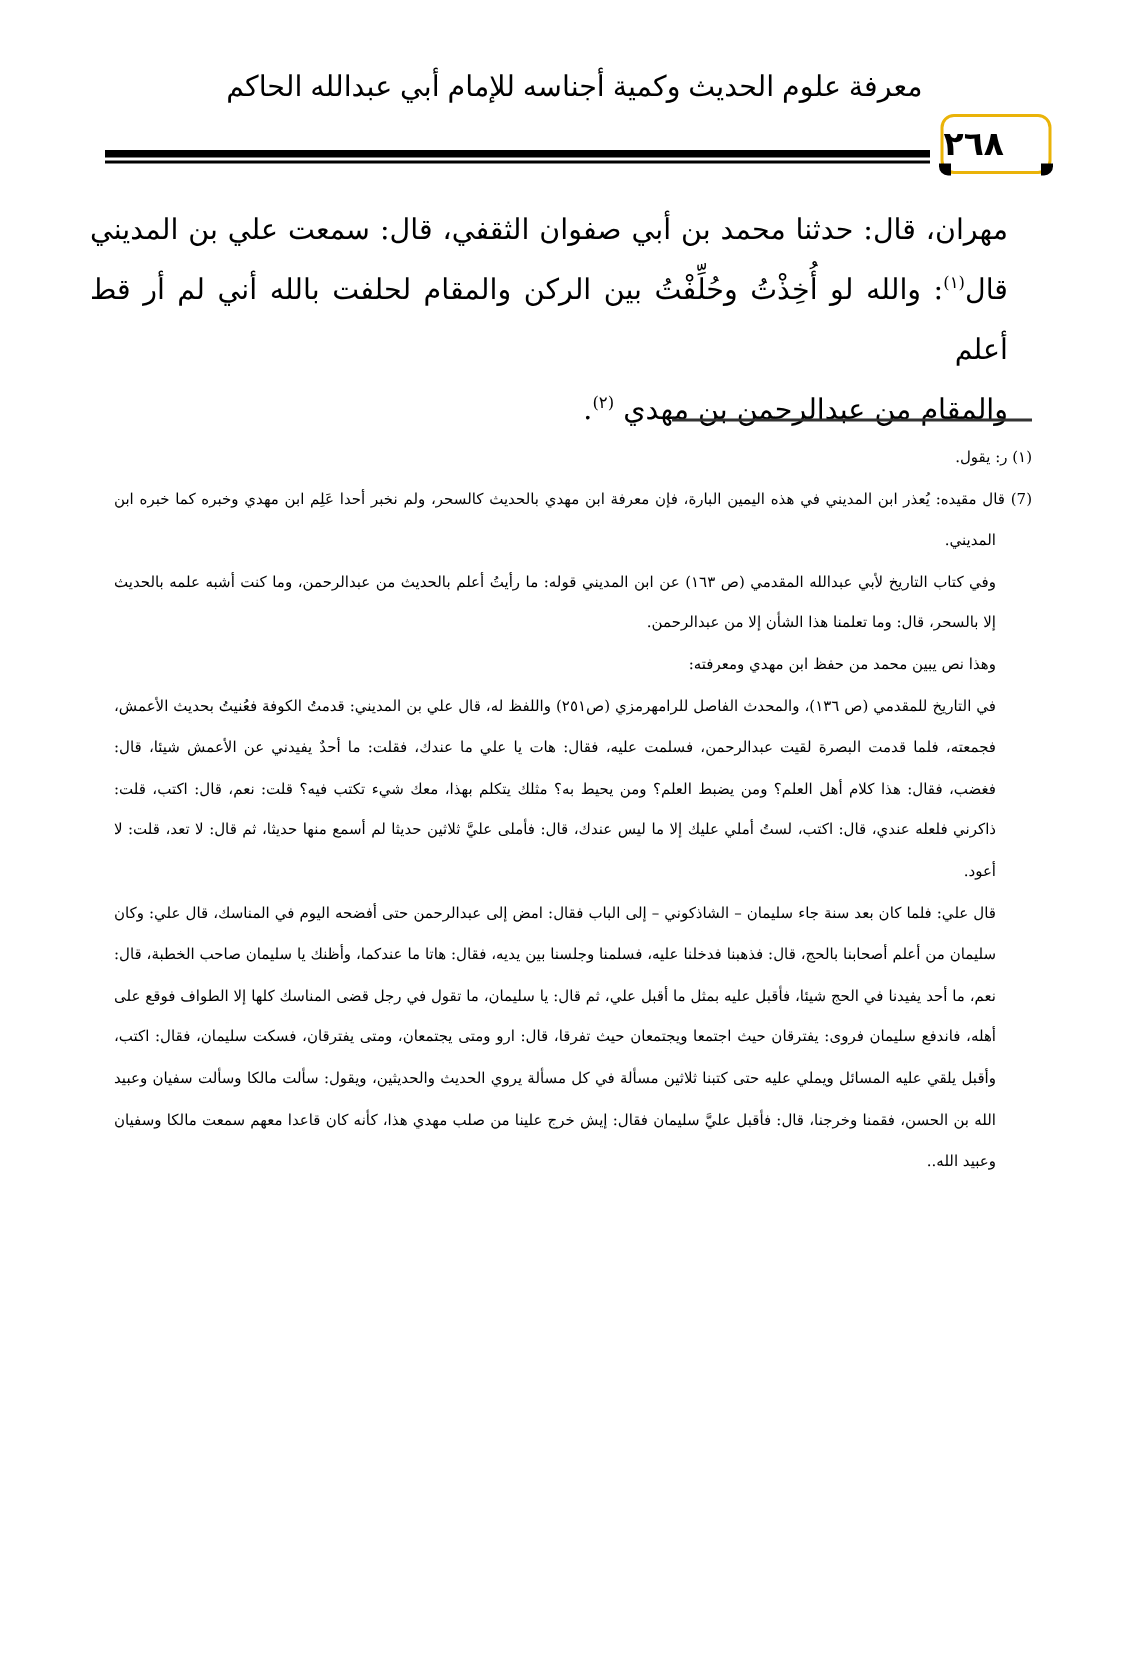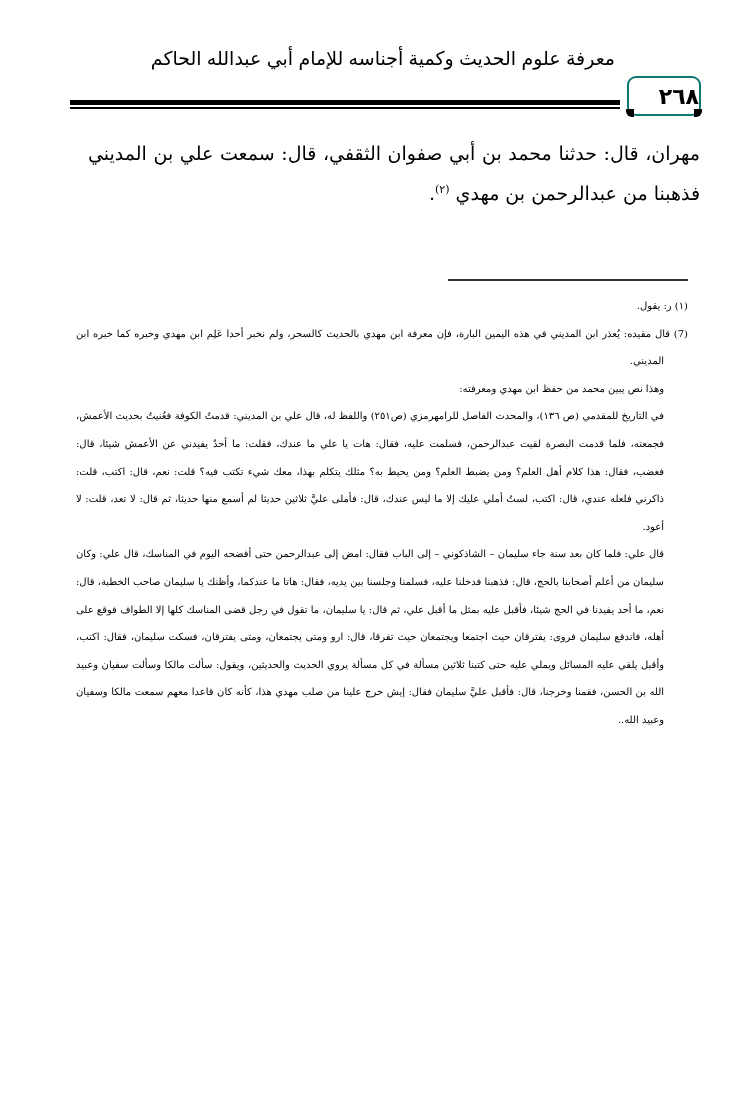--- a/index.html
+++ b/index.html
@@ -7,29 +7,29 @@
          font-family: "DejaVu Serif", "Liberation Serif", serif; color: #000; }
   .page { position: absolute; left: 0; top: 0; width: 756px; height: 1094px; }
 
   
   .running-title { position: absolute; top: 47px; left: 150px; width: 465px; direction: rtl;
                    text-align: right; font-family: "Liberation Sans", "DejaVu Sans", sans-serif;
                    font-size: 19px; font-weight: normal; white-space: nowrap; }
   .rule-thick { position: absolute; left: 70px; top: 100px; width: 550px; height: 5px; background: #000; }
   .rule-thin  { position: absolute; left: 70px; top: 107px; width: 550px; height: 1.5px; background: #000; }
   .page-box { position: absolute; left: 627px; top: 76px; width: 74px; height: 40px;
-              border: 2px solid #0f766e; border-radius: 9px; background: #fff; box-sizing: border-box;
-              display: flex; align-items: center; justify-content: flex-end; }
+              border: 2px solid #eab308; border-radius: 9px; background: #fff; box-sizing: border-box;
+              display: flex; align-items: center; justify-content: flex-start; }
   .page-box::before, .page-box::after { content: ""; position: absolute; width: 8px; height: 8px; background: #000; }
   .page-box::before { left: -3px; bottom: -3px; border-radius: 0 0 0 6px; }
   .page-box::after  { right: -3px; bottom: -3px; border-radius: 0 0 6px 0; }
   .page-num { font-family: "DejaVu Sans", sans-serif; font-weight: bold; font-size: 22px; letter-spacing: 1px; }
 
   
-  .main { position: absolute; left: 88px; top: 133px; width: 612px; direction: rtl; text-align: justify;
+  .main { position: absolute; left: 60px; top: 133px; width: 612px; direction: rtl; text-align: justify;
           text-align-last: justify; font-size: 19px; line-height: 40px; }
   .main p { margin: 0; }
   .main p.last { text-align-last: right; }
   sup { font-size: 11px; line-height: 0; }
 
   .fn-sep { position: absolute; left: 448px; top: 279px; width: 240px; height: 1.5px; background: #333; }
 
   
   .footnotes { position: absolute; left: 76px; top: 292px; width: 612px; direction: rtl;
                font-size: 10px; line-height: 27.6px; }
@@ -44,26 +44,28 @@
 
   <div class="running-title">معرفة علوم الحديث وكمية أجناسه للإمام أبي عبدالله الحاكم</div>
   <div class="rule-thick"></div>
   <div class="rule-thin"></div>
   <div class="page-box">
     <span class="page-num">٢٦٨</span>
   </div>
 
   <div class="main">
     <p><span>مهران، قال: حدثنا محمد بن أبي صفوان الثقفي، قال: سمعت علي بن المديني</span></p>
-    <p class="last"><span>فذهبنا من عبدالرحمن بن مهدي</span> <sup>(٢)</sup><span>.</span></p>
+    <p><span>قال</span><sup>(١)</sup><span>: والله لو أُخِذْتُ وحُلِّفْتُ بين الركن والمقام لحلفت بالله أني لم أر قط أعلم</span></p>
+    <p class="last"><span>والمقام من عبدالرحمن بن مهدي</span> <sup>(٢)</sup><span>.</span></p>
   </div>
 
   <div class="fn-sep"></div>
 
   <div class="footnotes">
     <p class="fn">(١) ر: يقول.</p>
     <p class="fn2">(7) قال مقيده: يُعذر ابن المديني في هذه اليمين البارة، فإن معرفة ابن مهدي بالحديث كالسحر، ولم نخبر أحدا عَلِم ابن مهدي وخبره كما خبره ابن المديني.</p>
+    <p class="fn-para">وفي كتاب التاريخ لأبي عبدالله المقدمي (ص ١٦٣) عن ابن المديني قوله: ما رأيتُ أعلم بالحديث من عبدالرحمن، وما كنت أشبه علمه بالحديث إلا بالسحر، قال: وما تعلمنا هذا الشأن إلا من عبدالرحمن.</p>
     <p class="fn-para">وهذا نص يبين محمد من حفظ ابن مهدي ومعرفته:</p>
     <p class="fn-para">في التاريخ للمقدمي (ص ١٣٦)، والمحدث الفاصل للرامهرمزي (ص٢٥١) واللفظ له، قال علي بن المديني: قدمتُ الكوفة فعُنيتُ بحديث الأعمش، فجمعته، فلما قدمت البصرة لقيت عبدالرحمن، فسلمت عليه، فقال: هات يا علي ما عندك، فقلت: ما أحدٌ يفيدني عن الأعمش شيئا، قال: فغضب، فقال: هذا كلام أهل العلم؟ ومن يضبط العلم؟ ومن يحيط به؟ مثلك يتكلم بهذا، معك شيء تكتب فيه؟ قلت: نعم، قال: اكتب، قلت: ذاكرني فلعله عندي، قال: اكتب، لستُ أملي عليك إلا ما ليس عندك، قال: فأملى عليَّ ثلاثين حديثا لم أسمع منها حديثا، ثم قال: لا تعد، قلت: لا أعود.</p>
     <p class="fn-para">قال علي: فلما كان بعد سنة جاء سليمان – الشاذكوني – إلى الباب فقال: امض إلى عبدالرحمن حتى أفضحه اليوم في المناسك، قال علي: وكان سليمان من أعلم أصحابنا بالحج، قال: فذهبنا فدخلنا عليه، فسلمنا وجلسنا بين يديه، فقال: هاتا ما عندكما، وأظنك يا سليمان صاحب الخطبة، قال: نعم، ما أحد يفيدنا في الحج شيئا، فأقبل عليه بمثل ما أقبل علي، ثم قال: يا سليمان، ما تقول في رجل قضى المناسك كلها إلا الطواف فوقع على أهله، فاندفع سليمان فروى: يفترقان حيث اجتمعا ويجتمعان حيث تفرقا، قال: ارو ومتى يجتمعان، ومتى يفترقان، فسكت سليمان، فقال: اكتب، وأقبل يلقي عليه المسائل ويملي عليه حتى كتبنا ثلاثين مسألة في كل مسألة يروي الحديث والحديثين، ويقول: سألت مالكا وسألت سفيان وعبيد الله بن الحسن، فقمنا وخرجنا، قال: فأقبل عليَّ سليمان فقال: إيش خرج علينا من صلب مهدي هذا، كأنه كان قاعدا معهم سمعت مالكا وسفيان وعبيد الله..</p>
   </div>
 
 </div>
 
 </body></html>

